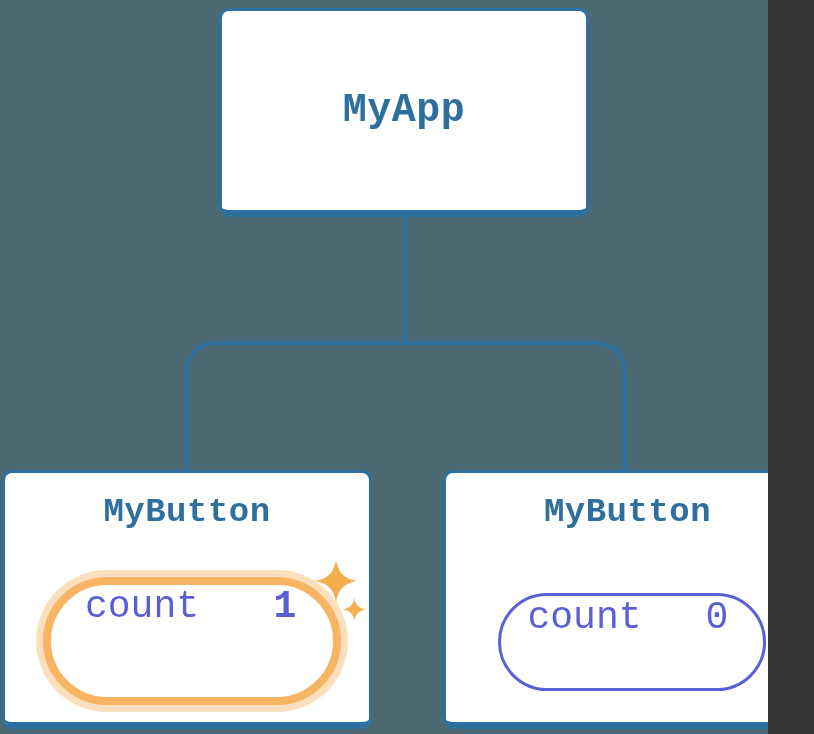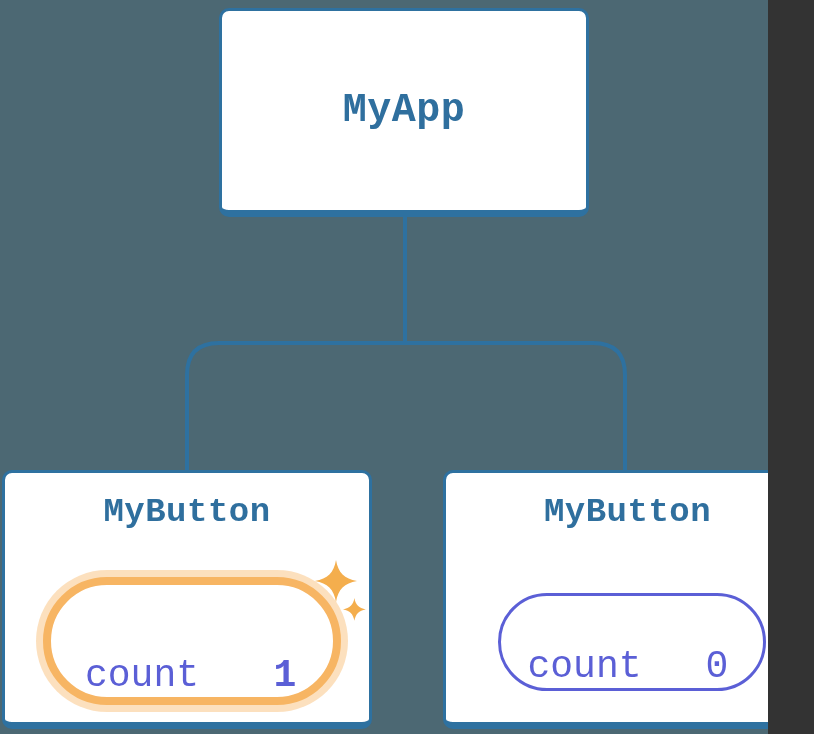--- a/index.html
+++ b/index.html
@@ -64,21 +64,21 @@
     margin-top: 20px;
     text-align: center;
     font-size: 34px;
     font-weight: 600;
     color: var(--title-blue);
     letter-spacing: 0.5px;
   }
   .pill {
     position: absolute;
     display: flex;
-    align-items: flex-end;
+    align-items: flex-start;
     background: #fff;
   }
   .pill-highlighted {
     left: 38px; top: 104px;
     width: 298px; height: 128px;
     border: 8px solid var(--highlight-orange);
     border-radius: 70px;
     box-shadow: 0 0 0 7px var(--highlight-glow);
   }
   .pill-normal {

